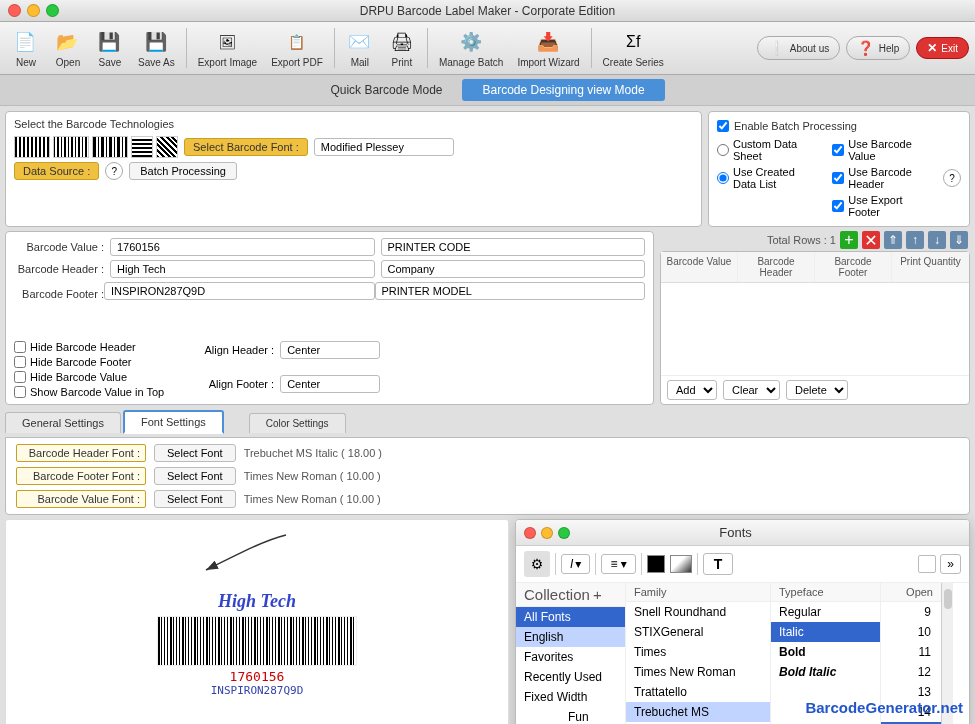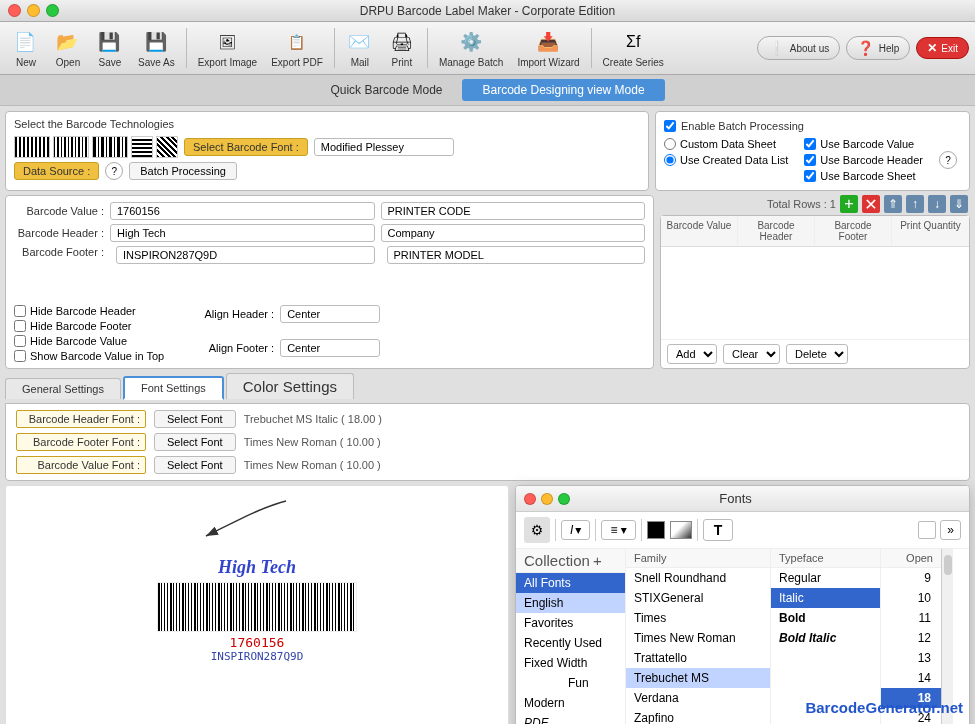--- a/index.html
+++ b/index.html
@@ -144,21 +144,21 @@
             <option>Modified Plessey</option>
           </select>
         </div>
         <div style="display:flex; align-items:center; gap:6px;">
           <button class="data-source-btn">Data Source :</button>
           <div class="info-btn">?</div>
           <button class="batch-btn">Batch Processing</button>
         </div>
       </div>
 
-      <div style="background:white; border:1px solid #bbb; border-radius:4px; padding:8px; width:315px;">
+      <div style="background:white; border:1px solid #bbb; border-radius:4px; padding:8px; width:262px;">
         <div style="display:flex; align-items:center; gap:5px; margin-bottom:6px;">
           <input type="checkbox" checked="" style="">
           <span style="font-size:11px; font-weight:500; color:#333;">Enable Batch Processing</span>
         </div>
         <div style="display:flex; gap:16px;">
           <div style="display:flex; flex-direction:column; gap:4px;">
             <div style="display:flex; align-items:center; gap:4px;">
               <input type="radio" name="batch-source" style="">
               <span style="font-size:11px;">Custom Data Sheet</span>
             </div>
@@ -171,21 +171,21 @@
             <div style="display:flex; align-items:center; gap:4px;">
               <input type="checkbox" checked="" style="">
               <span style="font-size:11px;">Use Barcode Value</span>
             </div>
             <div style="display:flex; align-items:center; gap:4px;">
               <input type="checkbox" checked="" style="">
               <span style="font-size:11px;">Use Barcode Header</span>
             </div>
             <div style="display:flex; align-items:center; gap:4px;">
               <input type="checkbox" checked="" style="">
-              <span style="font-size:11px;">Use Barcode Sheet</span>
+              <span style="font-size:11px;">Use Export Footer</span>
             </div>
           </div>
           <div style="display:flex; align-items:center; justify-content:center;">
             <div class="info-btn">?</div>
           </div>
         </div>
       </div>
     </div>
 
     <div style="display:flex; gap:6px;">
@@ -205,21 +205,21 @@
         <div style="display:flex; align-items:center; gap:6px; margin-bottom:4px;">
           <span style="font-size:11px; min-width:90px; text-align:right; color:#333;">Barcode Header :</span>
           <select class="dropdown-select" style="flex:1;">
             <option>High Tech</option>
           </select>
           <select class="dropdown-select" style="flex:1;">
             <option>Company</option>
           </select>
         </div>
 
-        <div style="display:flex; align-items:flex-start; gap:12px; margin-bottom:6px;">
+        <div style="display:flex; align-items:flex-end; gap:0; margin-bottom:6px;">
           <span style="font-size:11px; min-width:90px; text-align:right; color:#333;">Barcode Footer :</span>
           <select class="dropdown-select" style="flex:1;">
             <option>INSPIRON287Q9D</option>
           </select>
           <select class="dropdown-select" style="flex:1;">
             <option>PRINTER MODEL</option>
           </select>
         </div>
 
         <div style="display:flex; gap:30px; align-items:flex-start;margin-top:41px;">
@@ -290,21 +290,21 @@
               <option>Delete</option>
             </select>
           </div>
         </div>
       </div>
     </div>
 
     <div style="display:flex; gap:0; align-items:flex-end;">
       <button style="padding:4px 16px; font-size:11px; cursor:pointer; border:1px solid #bbb; border-bottom:none; border-radius:3px 3px 0 0; background:#e8e8e8; color:#333; margin-right:2px;">General Settings</button>
       <button style="padding:4px 16px; font-size:11px; cursor:pointer; border:2px solid #4a90d9; border-bottom:2px solid white; border-radius:3px 3px 0 0; background:white; color:#333; font-weight:500; margin-right:2px; position:relative; bottom:-1px;">Font Settings</button>
-      <button style="padding:4px 16px; font-size:15px; cursor:pointer; border:1px solid #bbb; border-bottom:none; border-radius:3px 3px 0 0; background:#e8e8e8; color:#333;">Color Settings</button>
+      <button style="padding:4px 16px; font-size:10px; cursor:pointer; border:1px solid #bbb; border-bottom:none; border-radius:3px 3px 0 0; background:#e8e8e8; color:#333;margin-left:23px;">Color Settings</button>
     </div>
 
     <div style="background:white; border:1px solid #bbb; border-radius:0 4px 4px 4px; padding:6px 10px; display:flex; flex-direction:column; gap:5px; margin-top:0;">
 
       <div style="display:flex; align-items:center; gap:8px;">
         <span style="font-size:11px; min-width:130px; text-align:right; border:1px solid #c8a020; background:#fffbe6; padding:2px 5px; border-radius:2px; color:#333;">Barcode Header Font :</span>
         <button style="border:1px solid #bbb; border-radius:3px; padding:2px 12px; font-size:11px; cursor:pointer; background:#f5f5f5;">Select Font</button>
         <span style="font-size:11px; color:#555;">Trebuchet MS Italic ( 18.00 )</span>
       </div>
 

